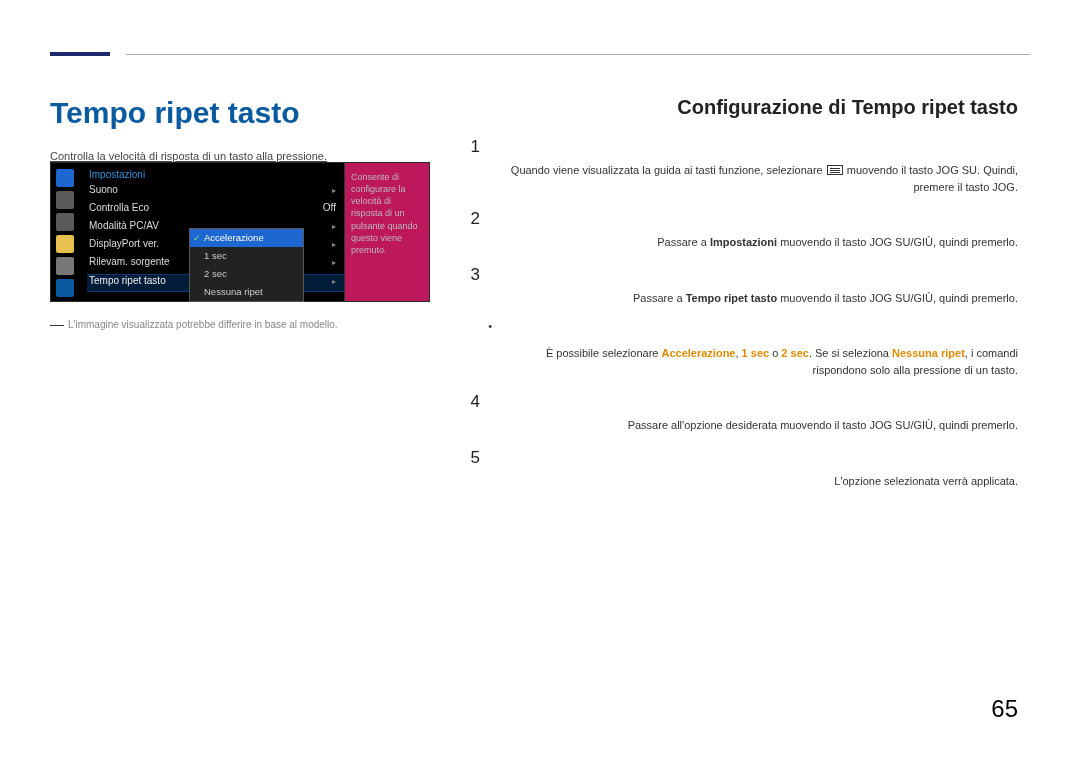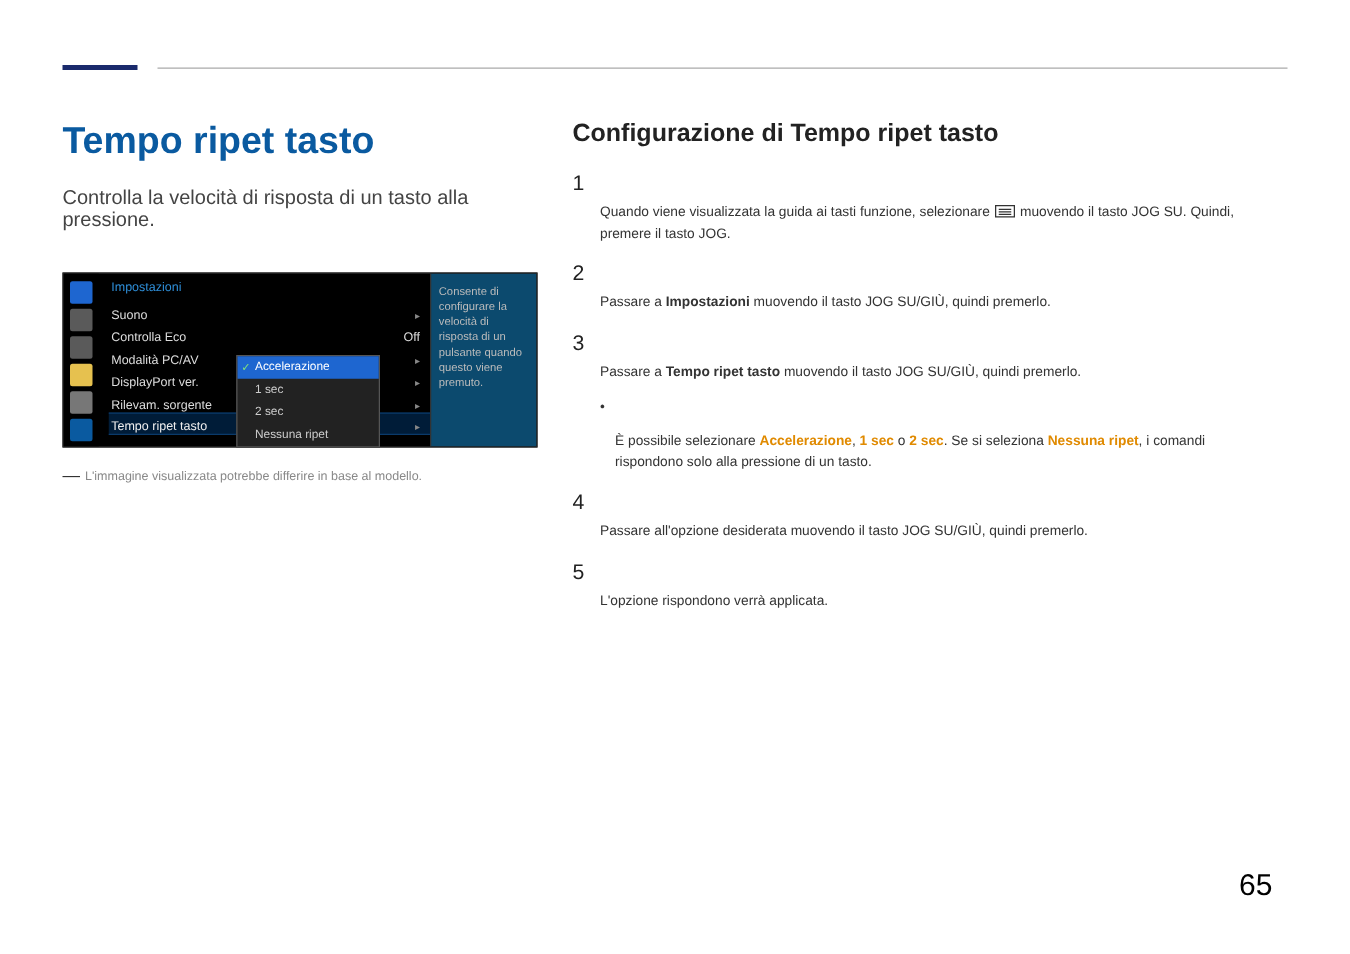--- a/index.html
+++ b/index.html
@@ -1,41 +1,41 @@
 <!DOCTYPE html>
 <html><head>
 <meta charset="utf-8">
 <style>
   * { box-sizing: border-box; margin: 0; padding: 0; }
   body { width: 1080px; height: 763px; font-family: Arial, Helvetica, sans-serif; color: #333; background: #fff; position: relative; }
   .top-accent { position: absolute; top: 52px; left: 50px; width: 60px; height: 4px; background: #1a2a6c; }
   .top-rule { position: absolute; top: 54px; left: 126px; right: 50px; height: 1px; background: #aaa; }
   .content { position: absolute; top: 96px; left: 50px; right: 62px; display: flex; gap: 28px; }
   .left-col { width: 380px; }
-  .right-col { flex: 1; }
+  .right-col { flex: 1; text-align: right; }
   .main-heading { font-size: 30px; font-weight: 700; color: #0a5aa0; margin-bottom: 20px; }
-  .intro-text { font-size: 16px; color: #444; margin-bottom: 32px; }
+  .intro-text { font-size: 11px; color: #444; margin-bottom: 0; text-decoration: underline; }
   .osd { width: 380px; background: #000; border: 1px solid #2a2a2a; font-size: 10px; color: #ccc; display: flex; position: relative; }
   .osd-iconcol { width: 28px; background: #000; display: flex; flex-direction: column; align-items: center; padding-top: 6px; }
   .osd-iconcol .ico { width: 18px; height: 18px; margin-bottom: 4px; border-radius: 2px; display: flex; align-items: center; justify-content: center; }
   .ico-tv { background: #1e66d0; }
   .ico-bright { background: #5a5a5a; }
   .ico-pip { background: #5a5a5a; }
   .ico-list { background: #e6c14f; }
   .ico-gear { background: #777; }
   .ico-info { background: #0a5aa0; border-radius: 50%; }
   .osd-main { flex: 1; padding: 6px 0 6px 8px; position: relative; }
   .osd-title { color: #2e8ed8; font-size: 10px; margin-bottom: 4px; padding-left: 2px; }
-  .osd-row { display: flex; justify-content: space-between; align-items: flex-end; height: 18px; padding: 0 8px 0 2px; color: #ddd; }
+  .osd-row { display: flex; justify-content: space-between; align-items: flex-start; height: 18px; padding: 0 8px 0 2px; color: #ddd; }
   .osd-row.sel { background: rgba(0,40,80,.7); color: #eee; border-top:1px solid #0a3a6a; border-bottom:1px solid #0a3a6a;}
   .osd-popup { position: absolute; left: 110px; top: 65px; width: 115px; background: #222; border: 1px solid #555; }
   .osd-popup .poprow { height: 18px; line-height: 18px; padding-left: 14px; color: #ccc; position: relative; font-size: 9.5px;}
   .osd-popup .poprow.active { background: #1e66d0; color: #fff; }
   .osd-popup .poprow.active::before { content: "✓"; position: absolute; left: 3px; color: #7fe07f; font-size: 9px; }
-  .osd-desc { width: 85px; background: #0c4a6e; border-left: 1px solid #333; padding: 8px 6px; font-size: 9px; line-height: 1.35; color: #bbb; }
+  .osd-desc { width: 85px; background: #be185d; border-left: 1px solid #333; padding: 8px 6px; font-size: 9px; line-height: 1.35; color: #bbb; }
   .footnote { font-size: 10px; color: #888; margin-top: 14px; }
   .footnote .dash { color: #333; font-size: 14px; margin-right: 4px; vertical-align: -1px;}
   .sub-heading { font-size: 20px; font-weight: 700; color: #222; margin-bottom: 18px; }
   .steps { font-size: 11px; color: #333; }
   .step { display: flex; margin-bottom: 14px; }
   .stepnum { font-size: 17px; font-weight: 400; width: 22px; flex-shrink: 0; color: #222; }
   .stepbody { flex: 1; line-height: 1.5; margin-top: 25px; }
   .stepbody .b { font-weight: 700; }
   .stepbody .hl { color: #e08a00; font-weight: 700; }
   .bullet-block { margin: 4px 0 14px 22px; display: flex; }
@@ -137,20 +137,20 @@
         </div>
       </div>
 
       <div class="step">
         <div class="stepnum">4</div>
         <div class="stepbody">Passare all'opzione desiderata muovendo il tasto JOG SU/GIÙ, quindi premerlo.</div>
       </div>
 
       <div class="step">
         <div class="stepnum">5</div>
-        <div class="stepbody">L'opzione rispondono verrà applicata.</div>
+        <div class="stepbody">L'opzione selezionata verrà applicata.</div>
       </div>
 
     </div>
   </div>
 </div>
 
 <div class="page-num">65</div>
 
 </body></html>

